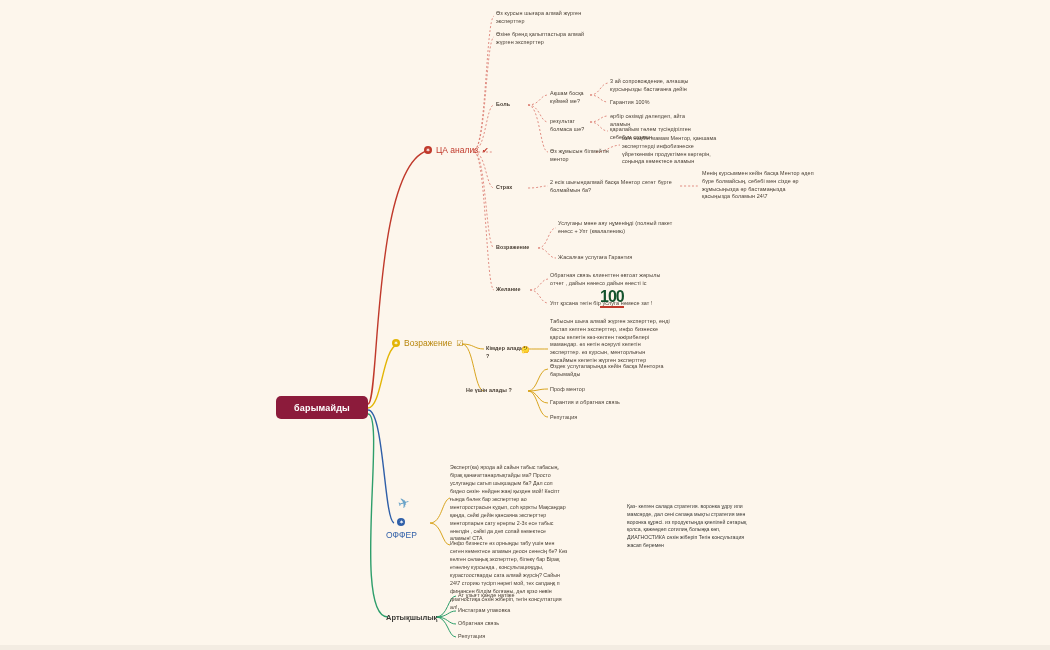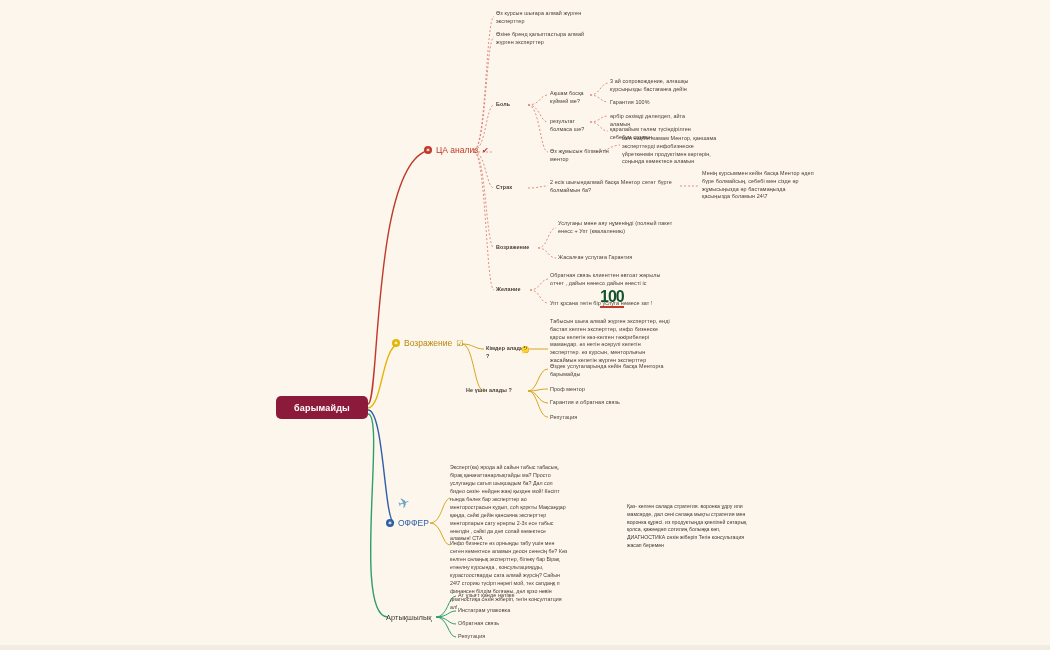--- a/index.html
+++ b/index.html
@@ -36,23 +36,23 @@
   }
   .branch-label .dot{
     width:8px;height:8px;border-radius:50%;
     display:inline-flex;align-items:center;justify-content:center;
     font-size:6px;color:#fff;line-height:1;
   }
   #b-ca{left:424px;top:145px;color:#c0392b;}
   #b-ca .dot{background:#c0392b;}
   #b-seg{left:392px;top:338px;color:#b8860b;}
   #b-seg .dot{background:#e3b505;}
-  #b-offer{left:386px;top:518px;color:#2f5fa8;}
+  #b-offer{left:386px;top:518px;color:#2f5fa8;flex-direction:column;}
   #b-offer .dot{background:#2f5fa8;}
-  #b-adv{left:386px;top:613px;color:#3b3a36;font-weight:normal;font-size:7.5px;text-align:center;}
+  #b-adv{left:386px;top:613px;color:#3b3a36;font-weight:bold;font-size:7.5px;text-align:center;}
 
   .check{font-size:8px;}
 
   
   .textblock{
     position:absolute;font-size:5.3px;line-height:1.5;color:#4a4036;width:118px;
   }
   #offer-plane{position:absolute;left:398px;top:495px;font-size:14px;color:#6aa3c8;transform:rotate(-18deg);}
   #hundred{position:absolute;left:600px;top:288px;font-size:16px;color:#14532d;font-weight:bold;letter-spacing:-1px;}
   #hundred .ul{border-bottom:2px solid #c0392b;padding-bottom:1px;}

